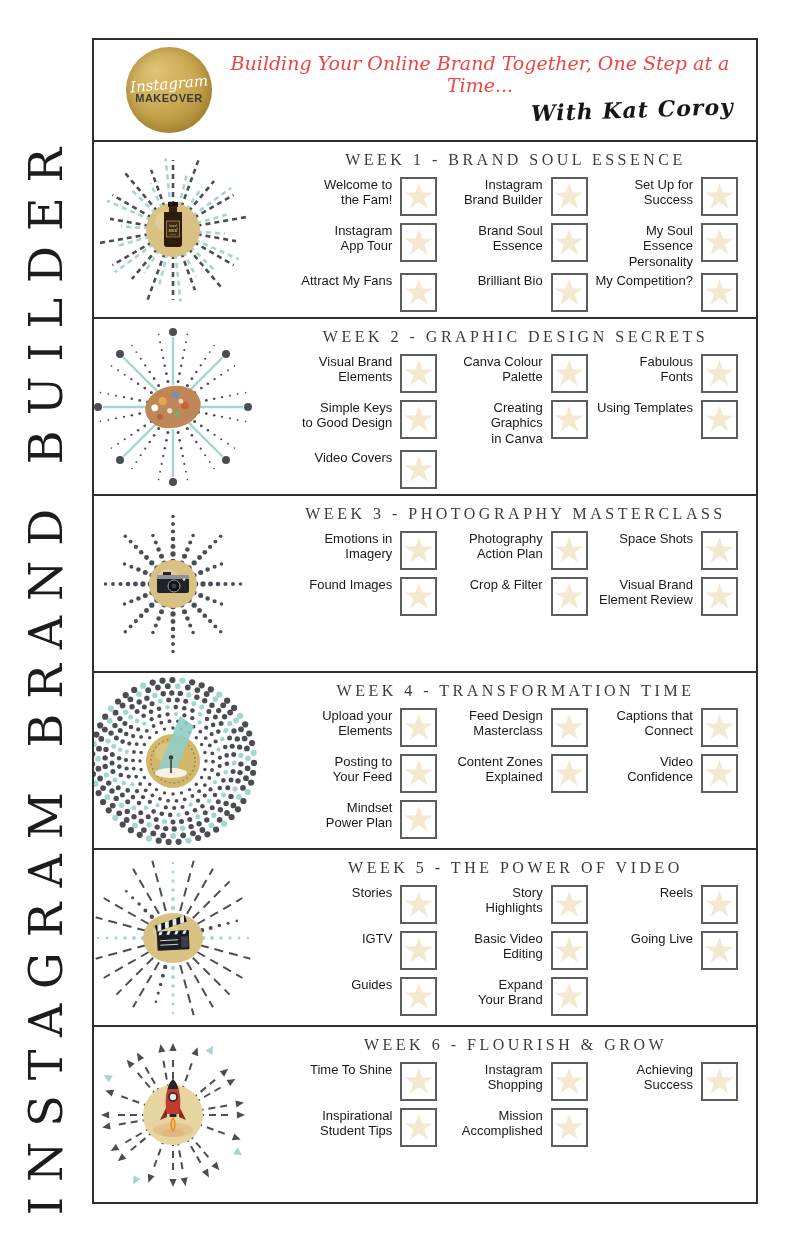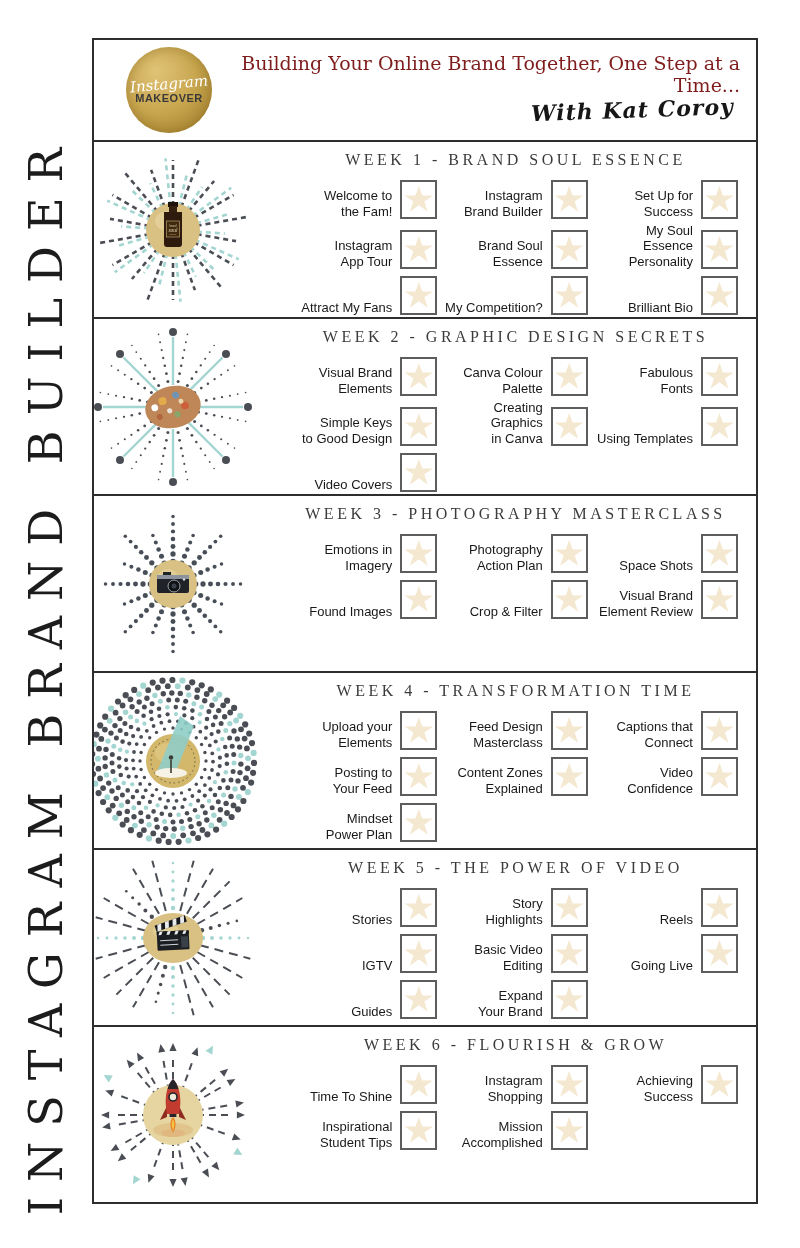--- a/index.html
+++ b/index.html
@@ -19,34 +19,34 @@
 
   .header-sec{height:100px;display:flex;align-items:center;overflow:hidden;}
   .logo-circle{width:86px;height:86px;border-radius:50%;margin-left:32px;flex:0 0 auto;
       background:radial-gradient(circle at 35% 28%, #e0c377 0%, #c9a750 48%, #ab8834 85%, #9c7a2c 100%);
       display:flex;flex-direction:column;align-items:center;justify-content:center;
       box-shadow:inset 0 0 14px rgba(120,90,20,.45);}
   .logo-script{font-family:"DejaVu Serif", serif;font-style:italic;color:#ffffff;
       font-size:15px;line-height:1;transform:rotate(-5deg);margin-bottom:1px;}
   .logo-caps{color:#3a3a3a;font-size:11px;font-weight:bold;letter-spacing:.5px;line-height:1;}
   .header-text{flex:1;padding:0 16px 0 8px;}
-  .tagline{text-align:right;font-family:"DejaVu Serif", serif;
-      font-size:19px;color:#7f1d1d;}
+  .tagline{text-align:center;font-family:"DejaVu Serif", serif;font-style:italic;
+      font-size:19px;color:#ef4444;}
   .signature{text-align:right;font-family:"DejaVu Serif", serif;font-style:italic;
       font-weight:bold;font-size:22px;color:#161616;margin-top:6px;padding-right:6px;
       transform:rotate(-2deg);letter-spacing:1px;}
 
   .week{height:175px;border-top:2px solid #2e2e2e;display:flex;overflow:hidden;gap:41px;}
   .art-col{width:158px;position:relative;flex:0 0 auto;}
   .art-col svg{position:absolute;left:50%;top:50%;transform:translate(-50%,-50%);}
   .week-content{flex:1;padding:7px 18px 0 0;display:flex;flex-direction:column;min-width:0;}
   .week-title{margin:2px 0 8px;text-align:center;font-family:"Liberation Serif", serif;
       font-weight:normal;font-size:16px;letter-spacing:3.5px;color:#3b3b3b;}
   .items{display:grid;grid-template-columns:repeat(3,1fr);row-gap:4px;column-gap:6px;}
-  .cell{display:flex;align-items:flex-end;justify-content:flex-end;gap:8px;min-height:42px;}
+  .cell{display:flex;align-items:flex-start;justify-content:flex-end;gap:8px;min-height:42px;}
   .cell-label{text-align:right;font-size:13px;line-height:1.18;color:#191919;white-space:pre-line;}
   .star-box{width:37px;height:39px;border:2px solid #5d5d5d;background:#fff;flex:0 0 auto;
       display:flex;align-items:center;justify-content:center;cursor:pointer;box-sizing:border-box;}
   .star{width:29px;height:27px;background:#f4e8d1;
       clip-path:polygon(50% 0%,62% 35%,99% 35%,69% 57%,81% 95%,50% 71%,19% 95%,31% 57%,1% 35%,38% 35%);}
 </style>
 </head>
 <body>
 
 <div class="side-title-wrap">
@@ -161,27 +161,27 @@
               <div class="star"></div>
             </div>
           </div>
           <div class="cell">
             <span class="cell-label">Attract My Fans</span>
             <div class="star-box">
               <div class="star"></div>
             </div>
           </div>
           <div class="cell">
+            <span class="cell-label">Brilliant Bio</span>
+            <div class="star-box">
+              <div class="star"></div>
+            </div>
+          </div>
+          <div class="cell">
             <span class="cell-label">My Competition?</span>
-            <div class="star-box">
-              <div class="star"></div>
-            </div>
-          </div>
-          <div class="cell">
-            <span class="cell-label">Brilliant Bio</span>
             <div class="star-box">
               <div class="star"></div>
             </div>
           </div>
         </div>
     </div>
   </section>
 
   <section class="week">
     <div class="art-col">

